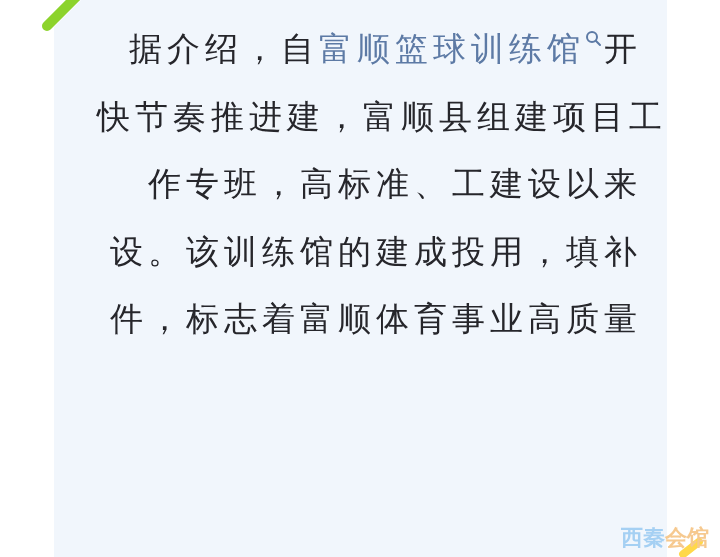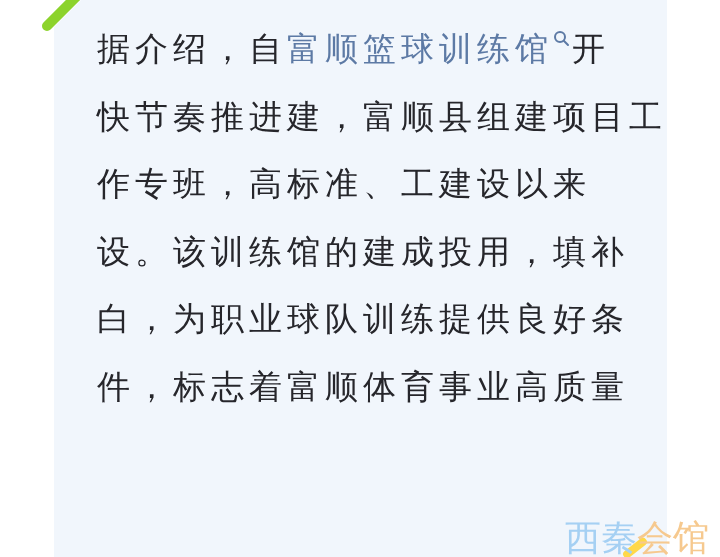--- a/index.html
+++ b/index.html
@@ -43,20 +43,21 @@
     top: 15px;
     width: 545px;
     color: var(--text-color, #26262b);
     font-size: 33px;
     line-height: 67.6px;
     letter-spacing: 5px;
   }
   .line {
     white-space: nowrap;
     height: 67.6px;
+    text-align: right;
   }
   .inline-link {
     color: var(--link-color, #5d7aa5);
     text-decoration: none;
     cursor: pointer;
   }
   .sup-search {
     display: inline-block;
     width: 17px;
     height: 17px;
@@ -67,22 +68,22 @@
   .sup-search svg {
     display: block;
     width: 17px;
     height: 17px;
   }
   
   .watermark {
     position: absolute;
     right: 11px;
     bottom: 2px;
-    font-size: 36px;
-    font-weight: normal;
+    font-size: 22px;
+    font-weight: bold;
     letter-spacing: 0;
     white-space: nowrap;
     line-height: 34px;
     text-align: center;
   }
   .watermark .wm-slash {
     position: absolute;
     left: 56px;
     top: 23px;
     width: 28px;
@@ -112,21 +113,20 @@
   <div class="content">
     <div class="line">
       <span>据介绍，自</span><span class="inline-link">富顺篮球训练馆</span><span class="sup-search"><svg viewBox="0 0 17 17" xmlns="http://www.w3.org/2000/svg">
               <circle cx="7" cy="7" r="5" fill="none" stroke="#5d7aa5" stroke-width="2"></circle>
               <line x1="10.8" y1="10.8" x2="15" y2="15" stroke="#5d7aa5" stroke-width="2" stroke-linecap="round"></line>
             </svg></span><span>开</span>
     </div>
     <div class="line">快节奏推进建，富顺县组建项目工</div>
     <div class="line">作专班，高标准、工建设以来</div>
     <div class="line">设。该训练馆的建成投用，填补</div>
-    <div class="line">白，为职业球队训练提供良好条</div>
     <div class="line">件，标志着富顺体育事业高质量</div>
   </div>
 
   <div class="watermark">
     <span class="wm-slash"></span>
     <span class="wm-blue">西秦</span><span class="wm-orange">会馆</span>
   </div>
 
 </div>
 

